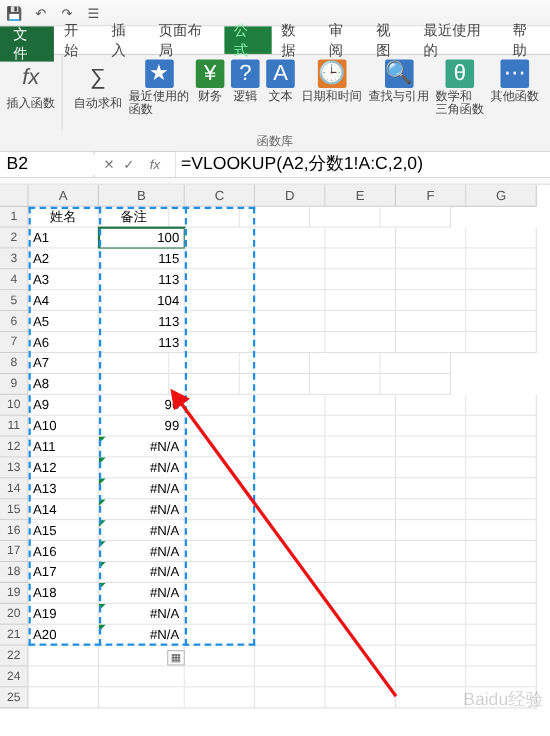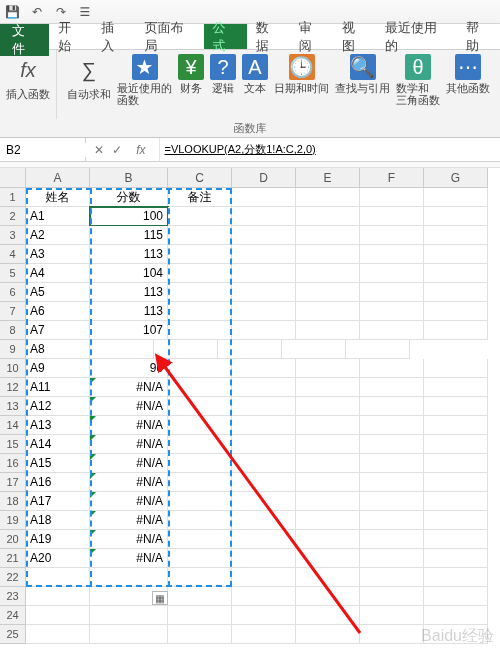--- a/index.html
+++ b/index.html
@@ -18,25 +18,25 @@
   
   .ribbon { height: 88px; background: #f3f3f3; border-bottom: 1px solid #c8c8c8; display: flex; }
   .rgroup { border-right: 1px solid #dcdcdc; display: flex; flex-direction: column; align-items: center; justify-content: space-between; padding: 4px 6px 2px; }
   .rbtn { display: flex; flex-direction: column; align-items: center; gap: 2px; font-size: 11px; color: #444; cursor: pointer; text-align: center; line-height: 12px; }
   .ricon { width: 32px; height: 32px; display: flex; align-items: center; justify-content: center; font-size: 20px; }
   .rlabel { font-size: 11px; text-align: left; }
 
   
   .formula-row { height: 24px; display: flex; align-items: stretch; border-bottom: 1px solid #d0d0d0; font-size: 12px; }
   .namebox-wrap { width: 86px; border-right: 1px solid #d0d0d0; display: flex; align-items: center; background: #fff; }
-  .namebox { flex: 1; padding: 0 6px; border: none; outline: none; font-size: 12px; background: #fff; }
+  .namebox { flex: 1; padding: 0 6px; border: none; outline: none; font-size: 16px; background: #fff; }
   .namebox-dd { width: 14px; text-align: center; color: #666; cursor: pointer; }
   .fx-icons { display: flex; align-items: center; gap: 8px; padding: 0 8px; color: #777; border-right: 1px solid #e4e4e4; }
   .fx-label { font-style: italic; color: #777; padding: 0 6px; display: flex; align-items: center; }
-  .formula-input { flex: 1; border: none; outline: none; padding: 0 4px; font-size: 11px; text-decoration: underline; }
+  .formula-input { flex: 1; border: none; outline: none; padding: 0 4px; font-size: 16px; }
 
   
   .grid-wrap { position: relative; }
   .corner { position: absolute; left: 0; top: 0; width: 26px; height: 20px; background: #f0f0f0; border-right: 1px solid #ccc; border-bottom: 1px solid #ccc; }
   .colheads { display: flex; margin-left: 26px; height: 20px; }
   .colhead { background: #f0f0f0; border-right: 1px solid #ccc; border-bottom: 1px solid #ccc; font-size: 12px; color: #555; display: flex; align-items: center; justify-content: center; }
   .colA { width: 64px; } .colB { width: 78px; } .colC { width: 64px; }
   .colD,.colE,.colF,.colG { width: 64px; }
   .rows { }
   .row { display: flex; height: 19px; }
@@ -166,21 +166,20 @@
       <div class="colhead colC" style="width: 64px;">C</div>
       <div class="colhead colD" style="width: 64px;">D</div>
       <div class="colhead colE" style="width: 64px;">E</div>
       <div class="colhead colF" style="width: 64px;">F</div>
       <div class="colhead colG" style="width: 64px;">G</div>
     </div>
   <div class="rows" id="rows">
       <div class="row">
         <div class="rowhead">1</div>
         <div class="cell colA center header">姓名</div>
-        <div class="cell colB center header">分数</div>
         <div class="cell colC center header">备注</div>
         <div class="cell colD"></div>
         <div class="cell colE"></div>
         <div class="cell colF"></div>
         <div class="cell colG"></div>
       </div>
       <div class="row">
         <div class="rowhead">2</div>
         <div class="cell colA">A1</div>
         <div class="cell colB active-cell">100</div>
@@ -236,21 +235,20 @@
         <div class="cell colB">113</div>
         <div class="cell colC"></div>
         <div class="cell colD"></div>
         <div class="cell colE"></div>
         <div class="cell colF"></div>
         <div class="cell colG"></div>
       </div>
       <div class="row">
         <div class="rowhead">8</div>
         <div class="cell colA">A7</div>
-        <div class="cell colB">107</div>
         <div class="cell colC"></div>
         <div class="cell colD"></div>
         <div class="cell colE"></div>
         <div class="cell colF"></div>
         <div class="cell colG"></div>
       </div>
       <div class="row">
         <div class="rowhead">9</div>
         <div class="cell colA">A8</div>
         <div class="cell colC"></div>
@@ -263,20 +261,30 @@
         <div class="rowhead">10</div>
         <div class="cell colA">A9</div>
         <div class="cell colB">96</div>
         <div class="cell colC"></div>
         <div class="cell colD"></div>
         <div class="cell colE"></div>
         <div class="cell colF"></div>
         <div class="cell colG"></div>
       </div>
       <div class="row">
+        <div class="rowhead">11</div>
+        <div class="cell colA">A10</div>
+        <div class="cell colB">99</div>
+        <div class="cell colC"></div>
+        <div class="cell colD"></div>
+        <div class="cell colE"></div>
+        <div class="cell colF"></div>
+        <div class="cell colG"></div>
+      </div>
+      <div class="row">
         <div class="rowhead">12</div>
         <div class="cell colA">A11</div>
         <div class="cell colB" style="justify-content: flex-end;">#N/A<div class="err-tri"></div></div>
         <div class="cell colC"></div>
         <div class="cell colD"></div>
         <div class="cell colE"></div>
         <div class="cell colF"></div>
         <div class="cell colG"></div>
       </div>
       <div class="row">
@@ -364,30 +372,20 @@
         <div class="cell colA">A20</div>
         <div class="cell colB" style="justify-content: flex-end;">#N/A<div class="err-tri"></div></div>
         <div class="cell colC"></div>
         <div class="cell colD"></div>
         <div class="cell colE"></div>
         <div class="cell colF"></div>
         <div class="cell colG"></div>
       </div>
       <div class="row">
         <div class="rowhead">22</div>
-        <div class="cell colA"></div>
-        <div class="cell colB"></div>
-        <div class="cell colC"></div>
-        <div class="cell colD"></div>
-        <div class="cell colE"></div>
-        <div class="cell colF"></div>
-        <div class="cell colG"></div>
-      </div>
-      <div class="row">
-        <div class="rowhead">23</div>
         <div class="cell colA"></div>
         <div class="cell colB"></div>
         <div class="cell colC"></div>
         <div class="cell colD"></div>
         <div class="cell colE"></div>
         <div class="cell colF"></div>
         <div class="cell colG"></div>
       </div>
       <div class="row">
         <div class="rowhead">24</div>

